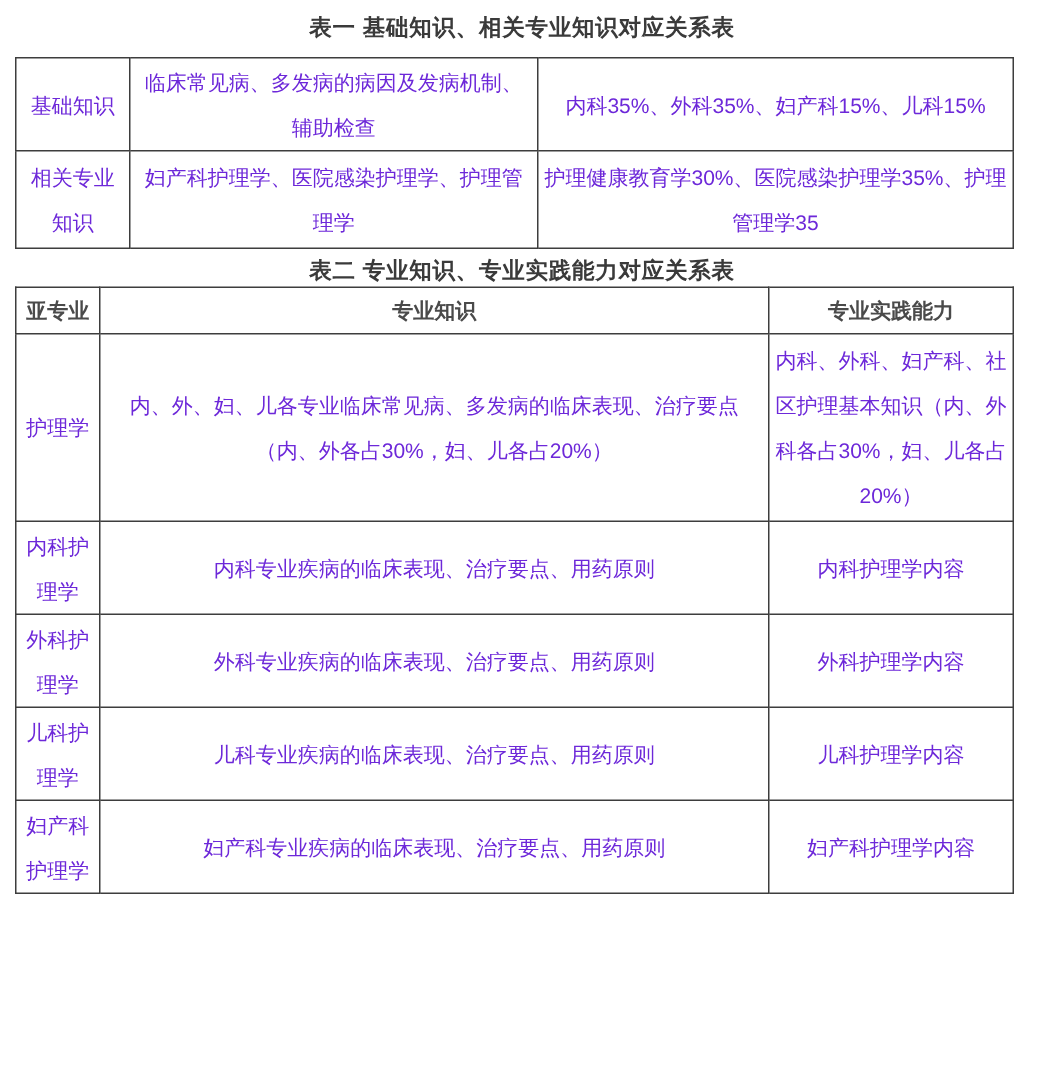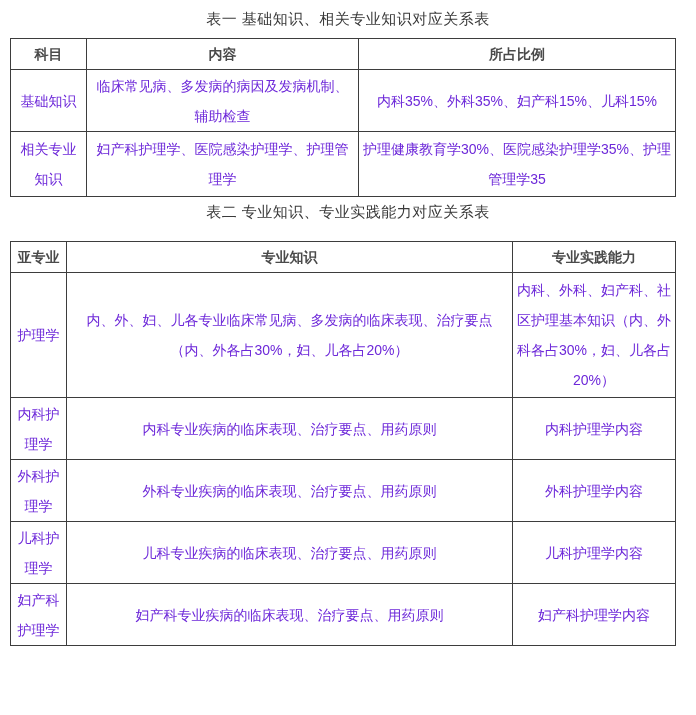--- a/index.html
+++ b/index.html
@@ -13,30 +13,30 @@
     font-family: "Liberation Sans", "DejaVu Sans", sans-serif;
     overflow: hidden;
   }
   .page {
     padding-top: 8px;
   }
   .tbl-title {
     width: 696px;
     text-align: center;
     font-size: 15px;
-    font-weight: normal;
+    font-weight: bold;
     color: #3a3a3a;
     line-height: 22px;
     margin: 0 0 8px 0;
     letter-spacing: 0.5px;
   }
   .tbl-title.second {
     margin-top: 5px;
     line-height: 20px;
-    margin-bottom: 19px;
+    margin-bottom: 0;
   }
   table {
     border-collapse: collapse;
     table-layout: fixed;
     margin-left: 10px;
     width: 665px;
     background: #ffffff;
   }
   th, td {
     border: 1px solid #3d3d3d;
@@ -77,25 +77,20 @@
 
   <div class="tbl-title">表一 基础知识、相关专业知识对应关系表</div>
 
   <table>
     <colgroup>
       <col class="t1-c1">
         <col class="t1-c2">
         <col class="t1-c3">
     </colgroup>
     <tbody>
-      <tr class="h30">
-        <th>科目</th>
-        <th>内容</th>
-        <th>所占比例</th>
-      </tr>
       <tr class="h62">
         <td>基础知识</td>
         <td>临床常见病、多发病的病因及发病机制、辅助检查</td>
         <td>内科35%、外科35%、妇产科15%、儿科15%</td>
       </tr>
       <tr class="h65">
         <td>相关专业知识</td>
         <td>妇产科护理学、医院感染护理学、护理管理学</td>
         <td>护理健康教育学30%、医院感染护理学35%、护理管理学35</td>
       </tr>

